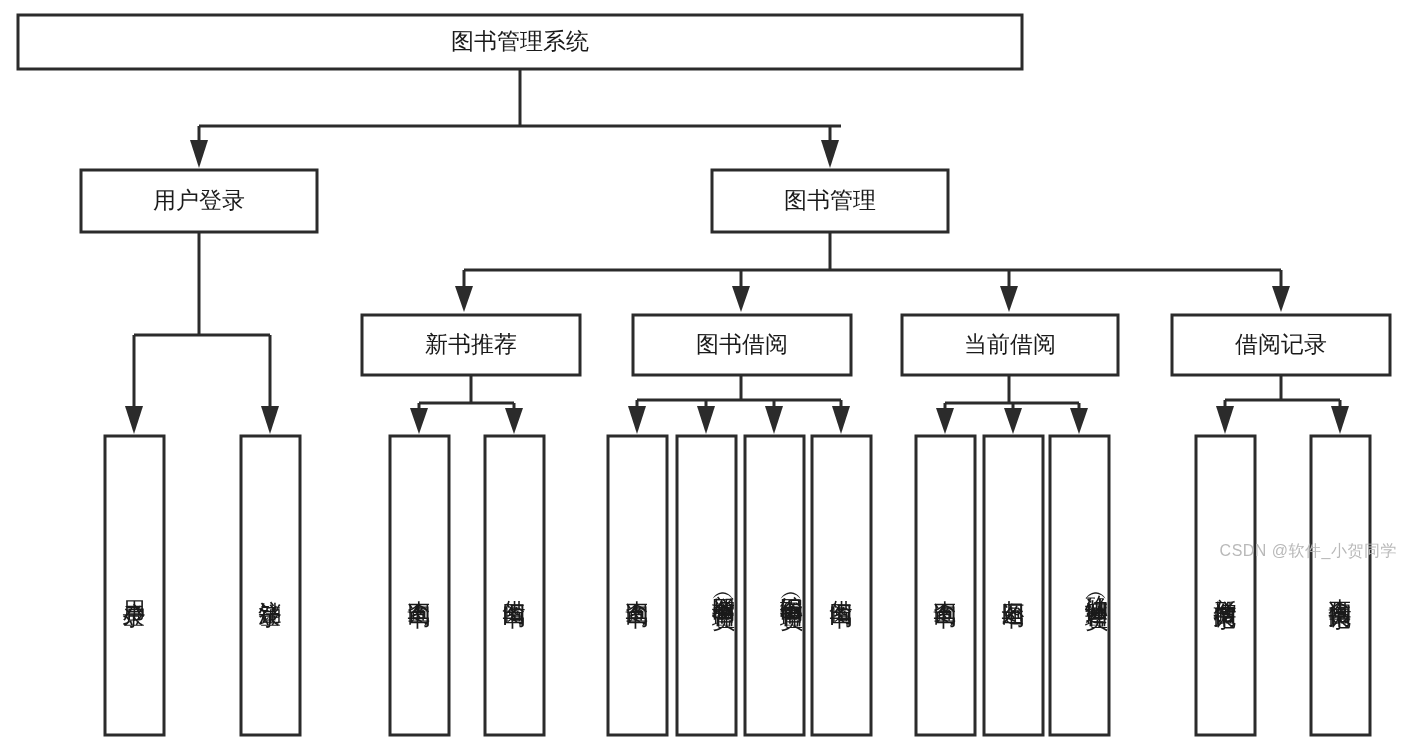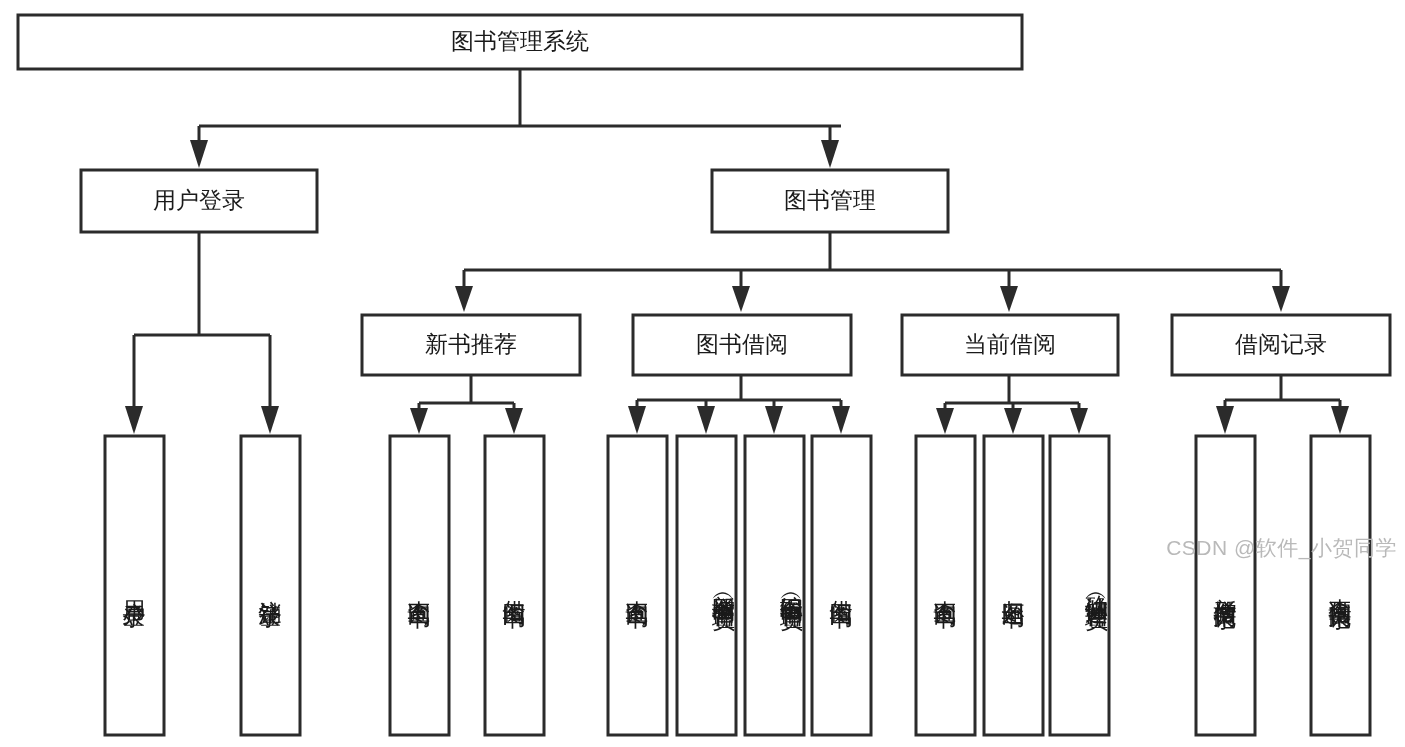--- a/index.html
+++ b/index.html
@@ -59,21 +59,21 @@
     letter-spacing: 2px;
     text-align: center;
     white-space: nowrap;
     pointer-events: none;
   }
   .watermark {
     position: absolute;
     right: 8px;
     bottom: 4px;
     font-family: "Liberation Sans", "DejaVu Sans", sans-serif;
-    font-size: 21px;
+    font-size: 16px;
     color: #b9b9b9;
     letter-spacing: 0.5px;
     white-space: nowrap;
   }
 </style>
 </head>
 <body>
 
 <div id="diagram-root">
 

